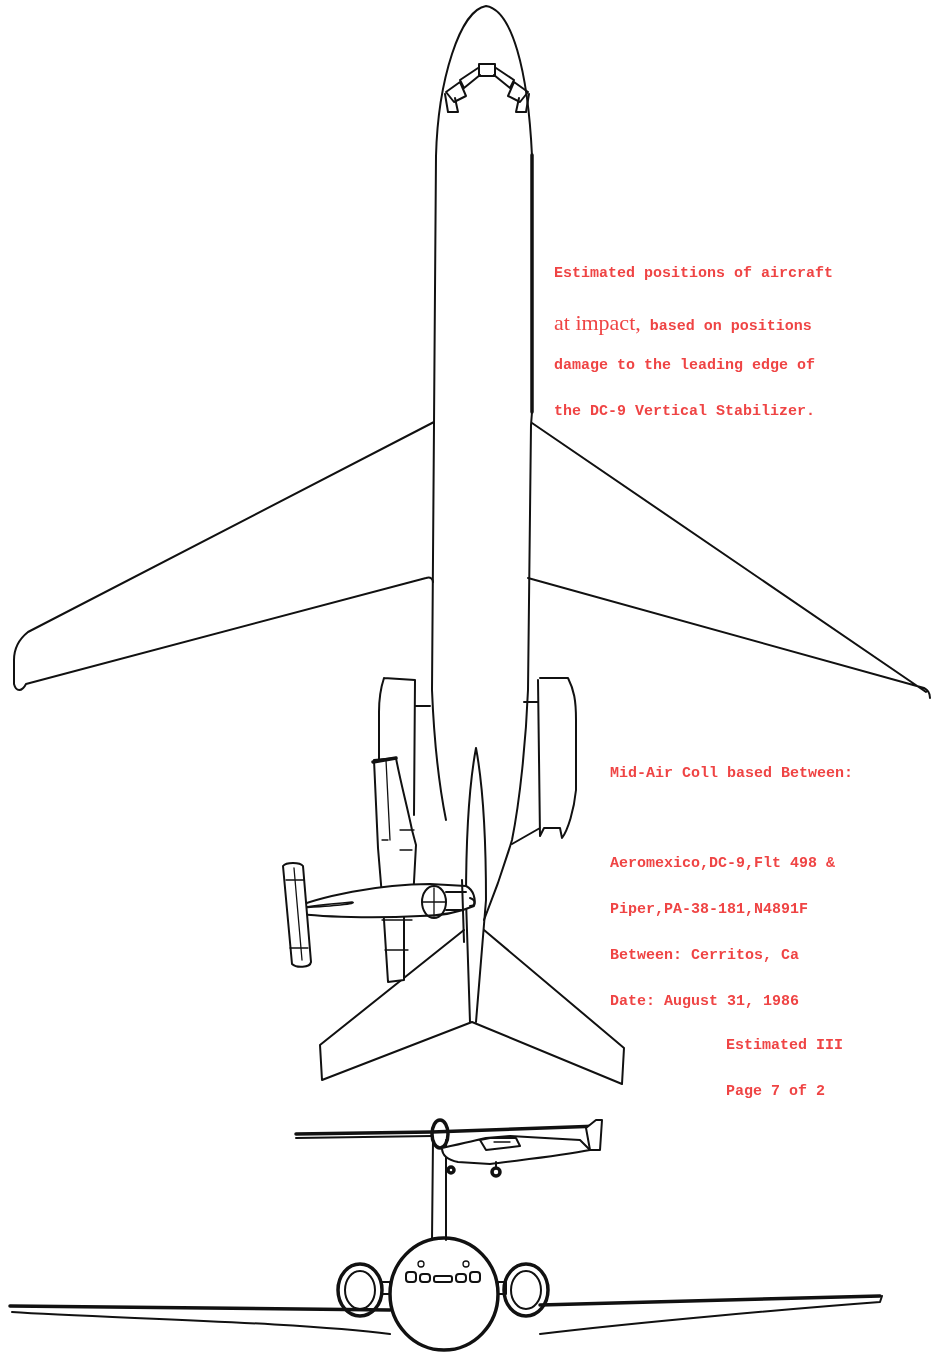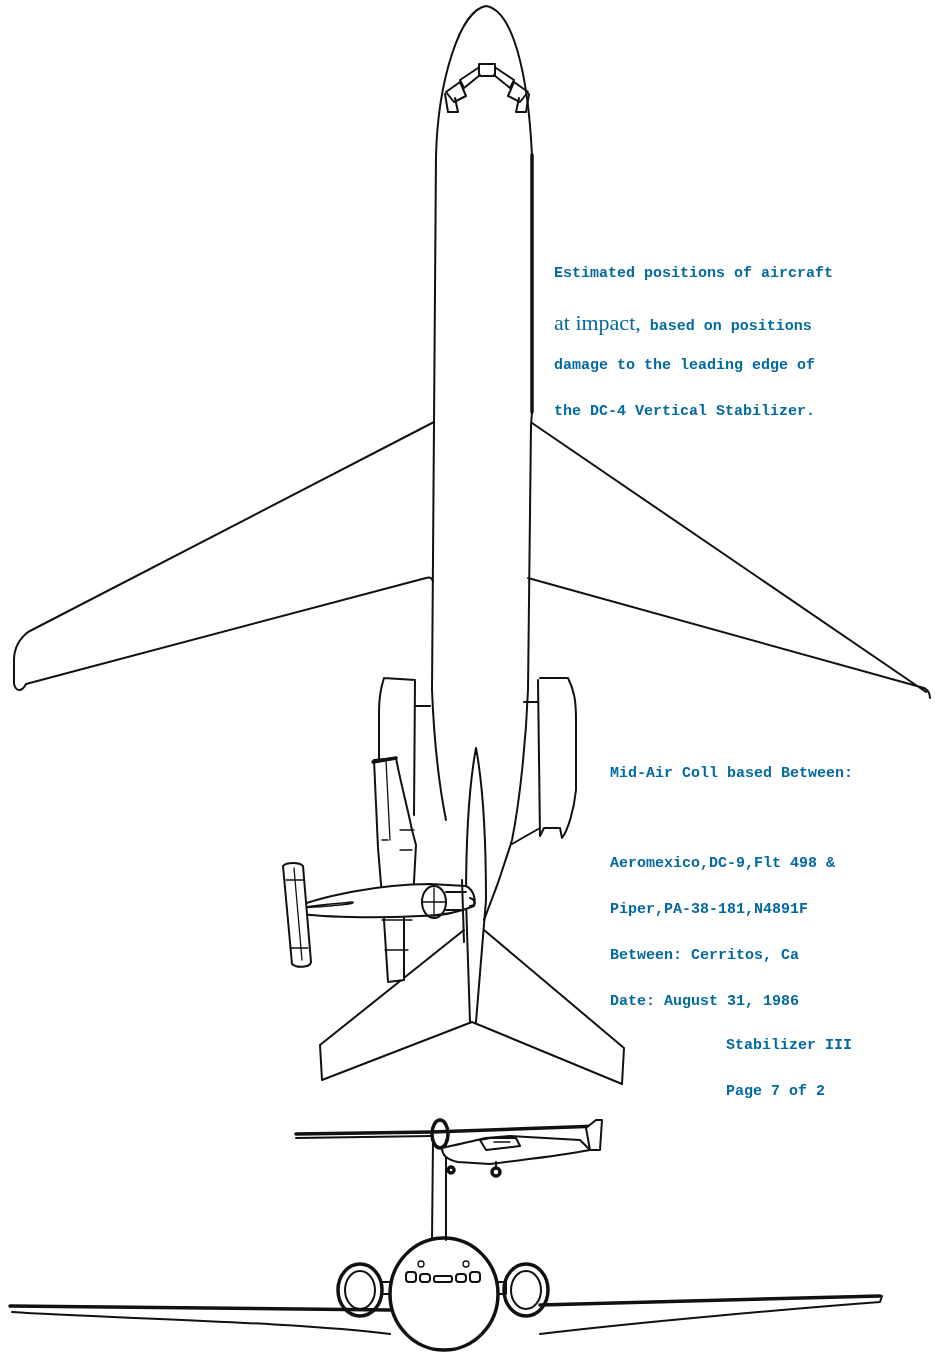--- a/index.html
+++ b/index.html
@@ -2,21 +2,21 @@
 <html><head>
   <meta charset="utf-8">
   <style>
     html, body { margin: 0; padding: 0; background: #ffffff; }
     body { width: 935px; height: 1352px; position: relative; overflow: hidden; }
     #drawing { position: absolute; left: 0; top: 0; }
     .note {
       position: absolute;
       font-family: "Liberation Mono", "DejaVu Sans Mono", monospace;
       font-weight: bold;
-      color: #0369a1;
+      color: #ef4444;
       white-space: pre;
       line-height: 1.0;
     }
     .note div { height: 16px; }
     #caption-1 { left: 554px; top: 236px; font-size: 15px; }
     #caption-1 .serif { font-family: "Liberation Serif", "DejaVu Serif", serif; font-weight: normal; font-size: 22px; }
     #caption-2 { left: 610px; top: 736px; font-size: 15px; }
     #caption-2 div { height: 16px; }
     #caption-3 { left: 726px; top: 1008px; font-size: 15px; }
     .line { fill: none; stroke: #111; stroke-width: 2; stroke-linejoin: round; stroke-linecap: round; }
@@ -139,28 +139,28 @@
     <circle class="thick" cx="496" cy="1172" r="4"></circle>
     <circle class="thick" cx="451" cy="1170" r="3"></circle>
     <path class="line" d="M496 1162 L496 1168"></path>
   </g>
 </svg>
 
 <div class="note" id="caption-1">
   <div>Estimated positions of aircraft</div>
   <div><span class="serif">at impact,</span><span> based on positions</span></div>
   <div>damage to the leading edge of</div>
-  <div>the DC-4 Vertical Stabilizer.</div>
+  <div>the DC-9 Vertical Stabilizer.</div>
 </div>
 
 <div class="note" id="caption-2">
   <div>Mid-Air Coll based Between:</div>
   <div style="height:14px"></div>
   <div>Aeromexico,DC-9,Flt 498 &amp;</div>
   <div>Piper,PA-38-181,N4891F</div>
   <div>Between: Cerritos, Ca</div>
   <div>Date: August 31, 1986</div>
 </div>
 
 <div class="note" id="caption-3">
-  <div>Stabilizer III</div>
+  <div>Estimated III</div>
   <div>Page 7 of 2</div>
 </div>
 
 </body></html>

